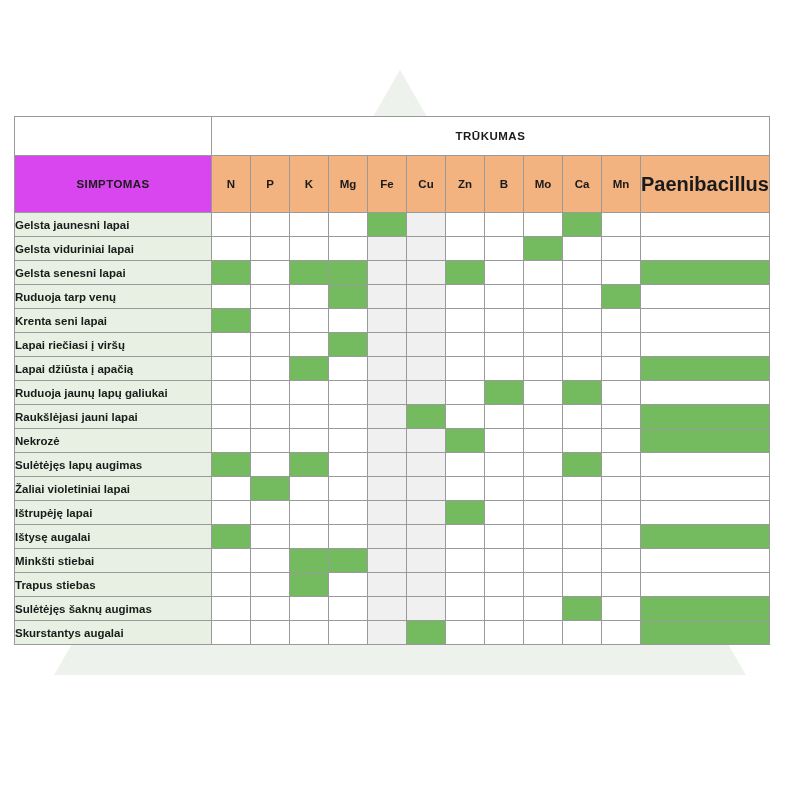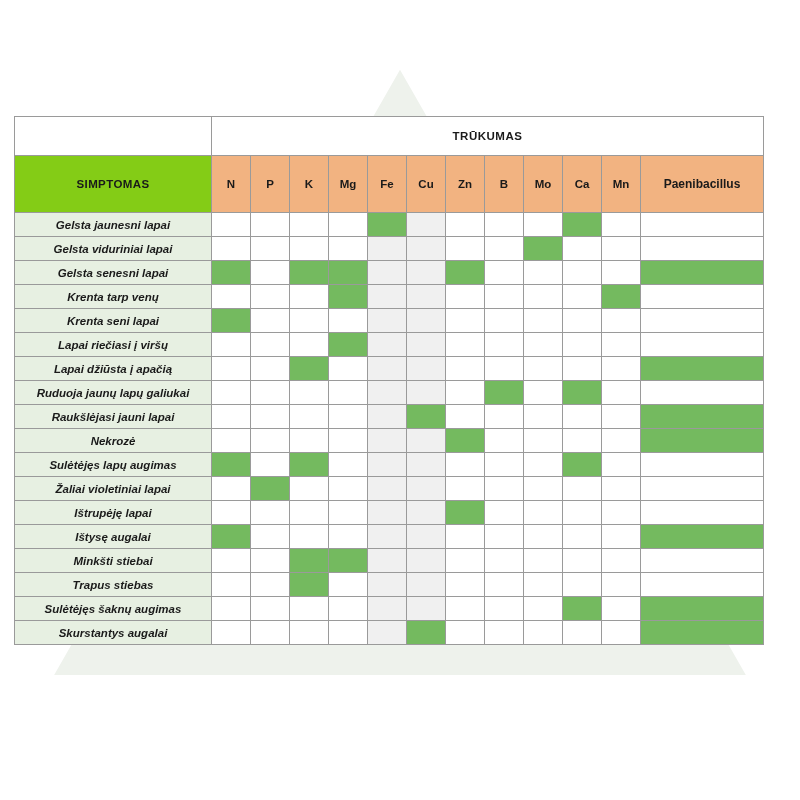--- a/index.html
+++ b/index.html
@@ -58,51 +58,50 @@
   th.deficiency-title {
     background: #ffffff;
     height: 38px;
     font-size: 14px;
     font-weight: bold;
     letter-spacing: 0.5px;
     text-align: center;
     color: #111;
   }
   th.symptom-head {
-    background: #84cc16;
+    background: #d946ef;
     height: 56px;
     font-size: 13px;
     font-weight: bold;
     text-align: center;
     letter-spacing: 0.4px;
     vertical-align: middle;
   }
   th.elem {
     background: #f2b381;
     height: 56px;
     font-size: 14.5px;
     font-weight: bold;
     text-align: center;
     vertical-align: middle;
     width: 38px;
   }
   th.elem.wide {
     width: 122px;
-    font-size: 12px;
+    font-size: 20px;
   }
   td.rowlabel {
     background: #e7f0e2;
     height: 23px;
     padding: 0 6px 0 8px;
     font-size: 11.5px;
     font-weight: bold;
     white-space: nowrap;
-    text-align: center;
+    text-align: left;
     color: #111;
-    font-style: italic;
   }
   td.cell {
     height: 23px;
     background: #ffffff;
   }
   td.cell.on {
     background: #74ba5f;
   }
   td.cell.alt {
     background: #f0f0f0;
@@ -182,21 +181,21 @@
             <td class="cell alt"></td>
             <td class="cell alt"></td>
             <td class="cell on"></td>
             <td class="cell"></td>
             <td class="cell"></td>
             <td class="cell"></td>
             <td class="cell"></td>
             <td class="cell on"></td>
           </tr>
           <tr>
-            <td class="rowlabel">Krenta tarp venų</td>
+            <td class="rowlabel">Ruduoja tarp venų</td>
             <td class="cell"></td>
             <td class="cell"></td>
             <td class="cell"></td>
             <td class="cell on"></td>
             <td class="cell alt"></td>
             <td class="cell alt"></td>
             <td class="cell"></td>
             <td class="cell"></td>
             <td class="cell"></td>
             <td class="cell"></td>

